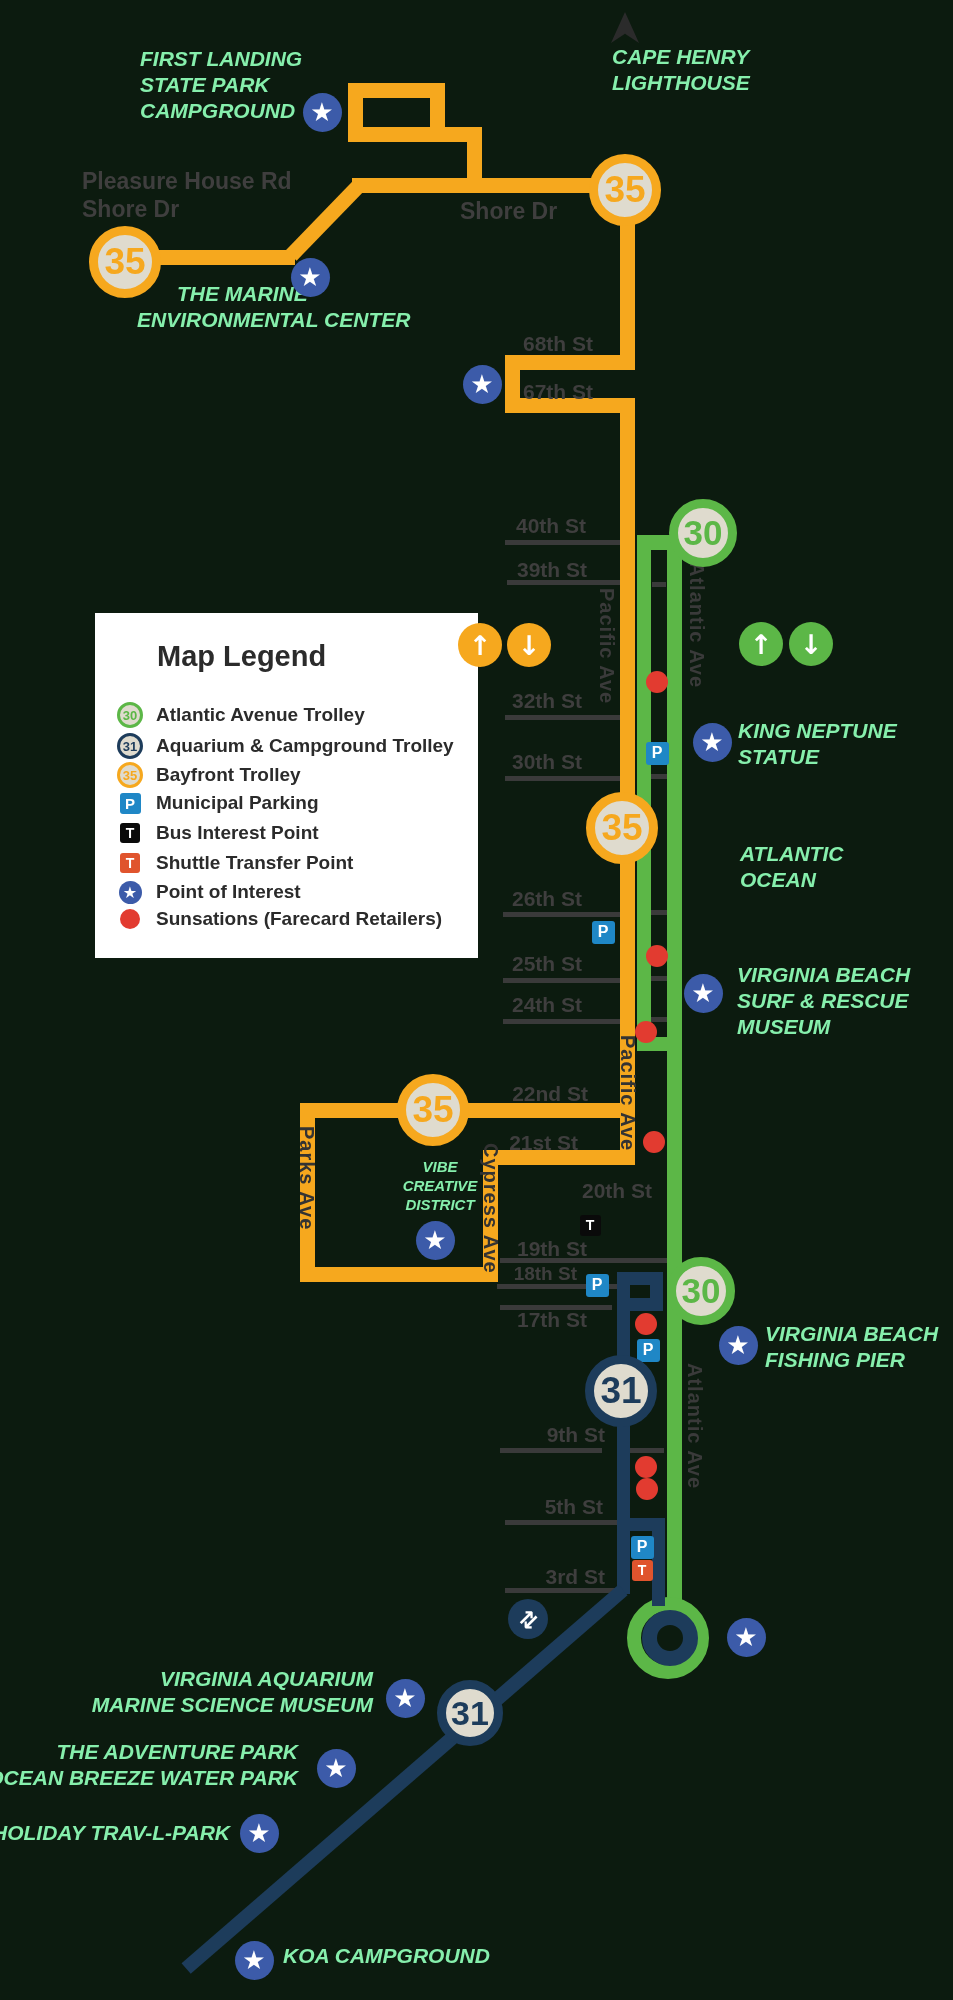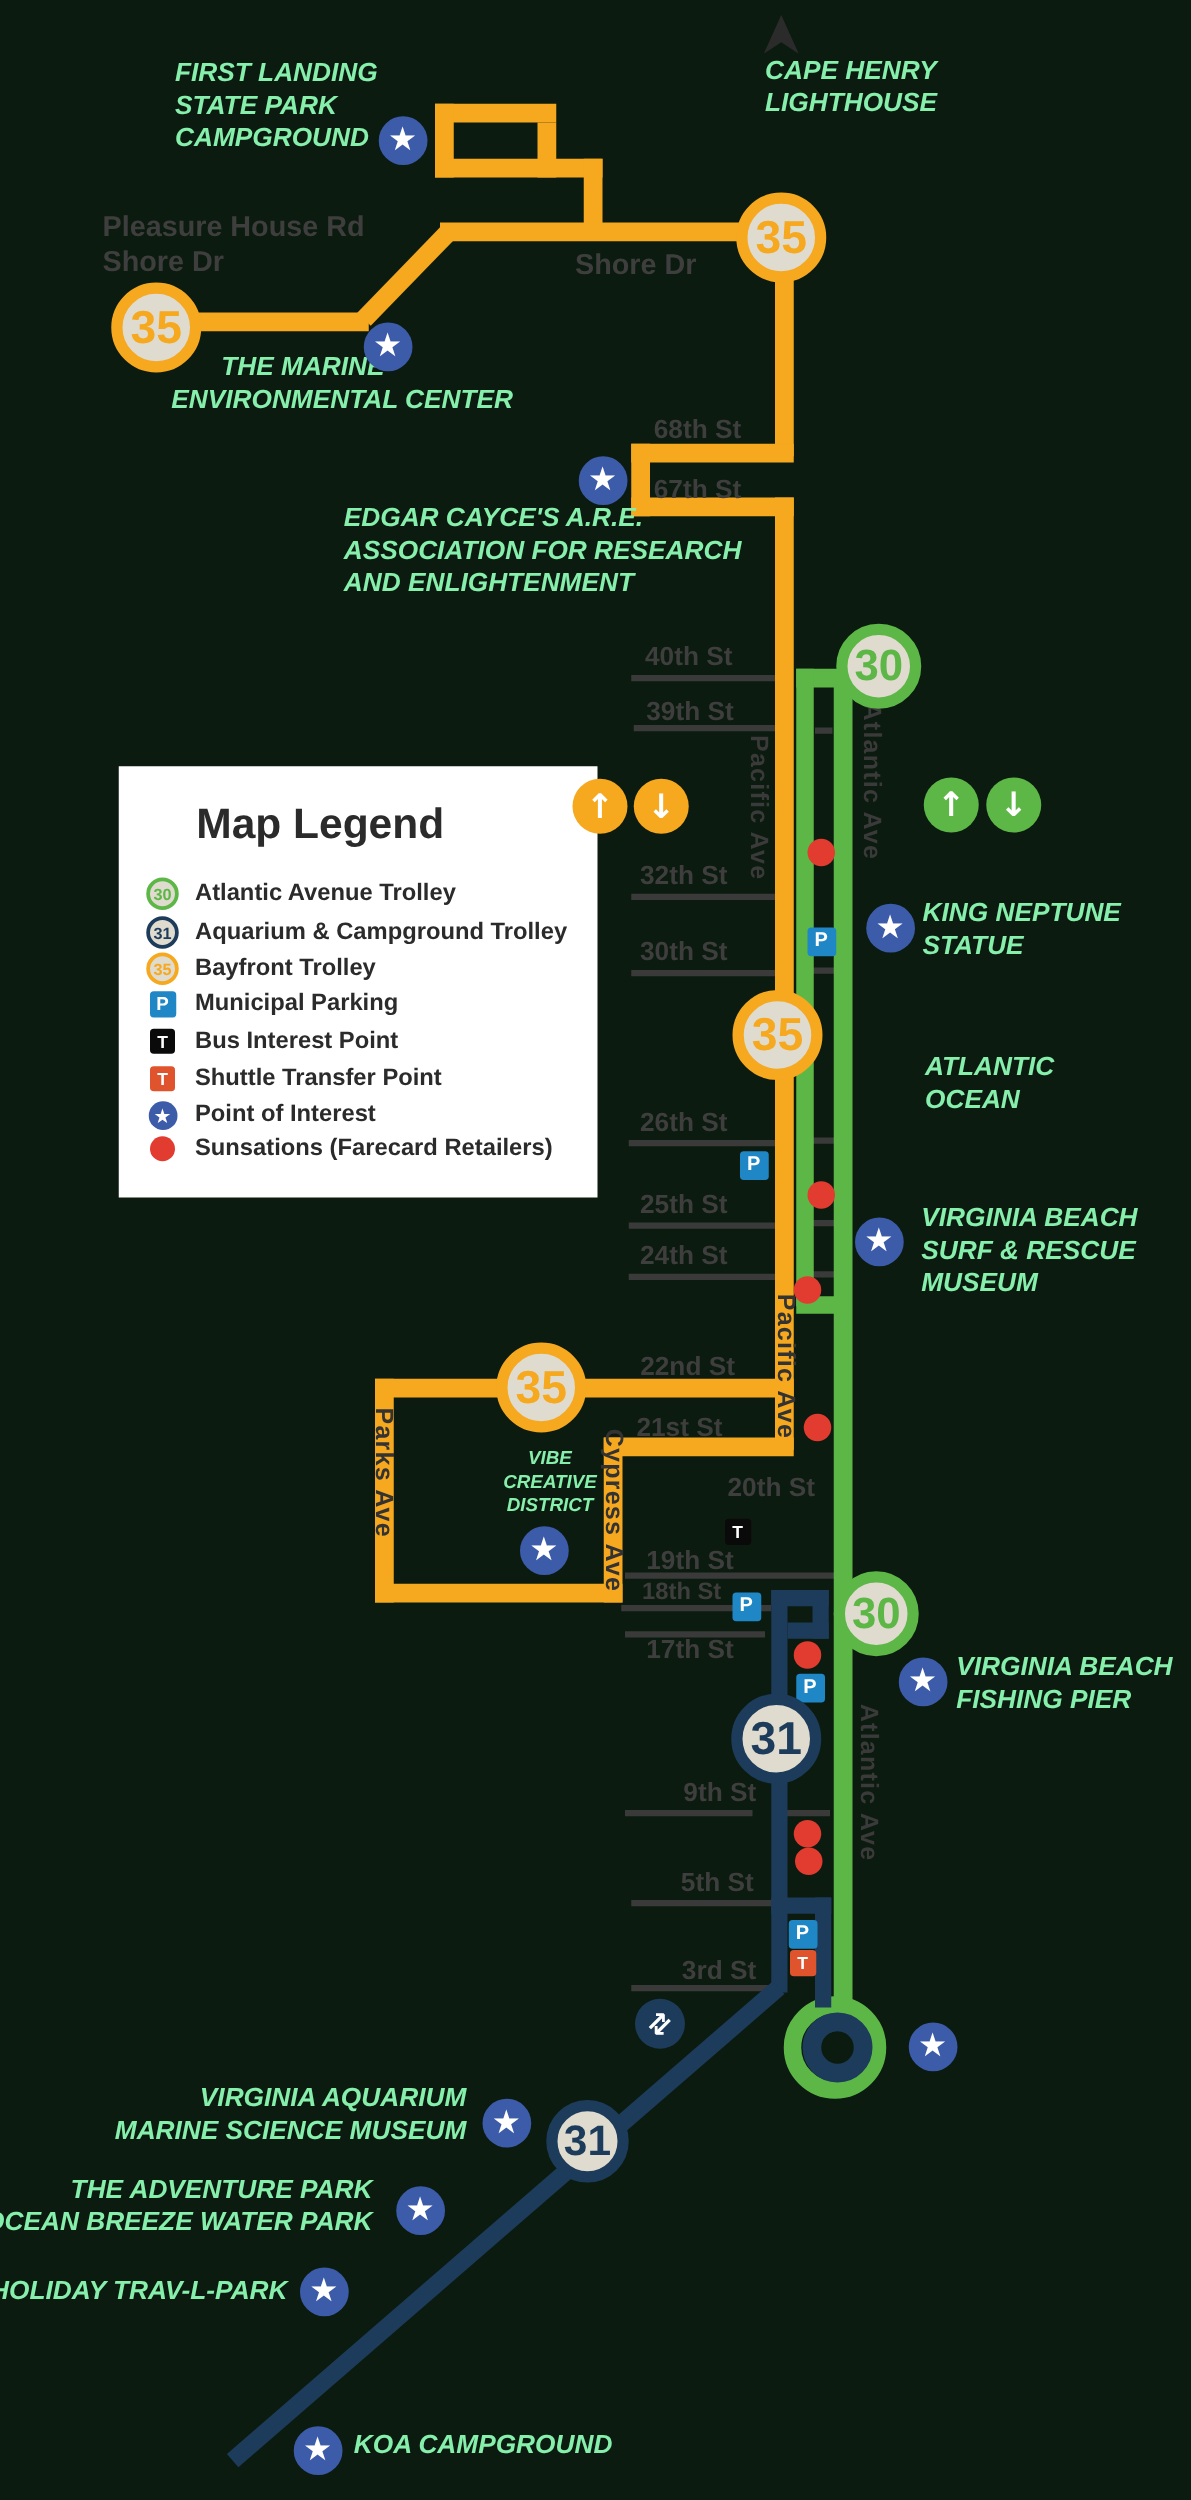--- a/index.html
+++ b/index.html
@@ -17,21 +17,21 @@
   .vlbl{position:absolute;writing-mode:vertical-rl;font-weight:bold;font-size:20px;letter-spacing:1px;color:#3A3A3A;white-space:nowrap;}
   .vlbl.onroute{color:#333333;}
   .poi{position:absolute;font-style:italic;font-weight:bold;font-size:21px;color:#86efac;line-height:26px;white-space:nowrap;}
   .badge{position:absolute;border-radius:50%;background:#DFDBCE;display:flex;align-items:center;justify-content:center;font-weight:bold;}
   .star{position:absolute;border-radius:50%;background:#3C5BA9;color:#fff;display:flex;align-items:center;justify-content:center;font-family:"DejaVu Sans",sans-serif;}
   .dot{position:absolute;border-radius:50%;background:#E23B30;}
   .sqicon{position:absolute;color:#fff;font-weight:bold;display:flex;align-items:center;justify-content:center;border-radius:3px;}
   .circicon{position:absolute;border-radius:50%;color:#fff;font-weight:bold;display:flex;align-items:center;justify-content:center;font-family:"DejaVu Sans",sans-serif;}
   .north{position:absolute;background:#2B2B2B;}
   #legend-panel{position:absolute;left:95px;top:613px;width:383px;height:345px;background:#FFFFFF;}
-  #legend-title{position:absolute;left:62px;top:27px;font-size:34px;font-weight:bold;color:#2B2B2B;}
+  #legend-title{position:absolute;left:62px;top:27px;font-size:29px;font-weight:bold;color:#2B2B2B;}
   .litem-label{position:absolute;left:61px;font-size:19px;font-weight:bold;color:#2B2B2B;white-space:nowrap;}
 </style>
 </head>
 <body>
 
 <div id="map-root">
   <div id="legend-panel">
     <div id="legend-title">Map Legend</div>
   <div class="badge" style="left: 22px; top: 89px; width: 26px; height: 26px; border: 3px solid rgb(92, 183, 71); color: rgb(92, 183, 71); font-size: 13px; position: absolute;">30</div>
       <div class="litem-label" style="top: 91px;">Atlantic Avenue Trolley</div>
@@ -137,25 +137,20 @@
     <div class="poi" style="top: 44px; left: 612px;">
       <div>CAPE HENRY</div>
       <div>LIGHTHOUSE</div>
     </div>
     <div class="poi" style="top: 281px; left: 177px;">
       <div>THE MARINE</div>
     </div>
     <div class="poi" style="top: 307px; left: 137px;">
       <div>ENVIRONMENTAL CENTER</div>
     </div>
-    <div class="poi" style="top: 402px; left: 275px;">
-      <div>EDGAR CAYCE'S A.R.E.</div>
-      <div>ASSOCIATION FOR RESEARCH</div>
-      <div>AND ENLIGHTENMENT</div>
-    </div>
     <div class="poi" style="top: 718px; left: 738px;">
       <div>KING NEPTUNE</div>
       <div>STATUE</div>
     </div>
     <div class="poi" style="top: 841px; left: 740px;">
       <div>ATLANTIC</div>
       <div>OCEAN</div>
     </div>
     <div class="poi" style="top: 962px; left: 737px;">
       <div>VIRGINIA BEACH</div>

